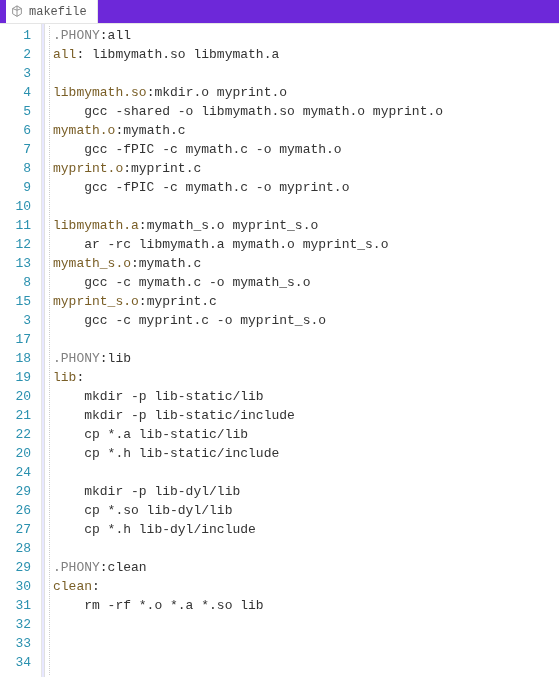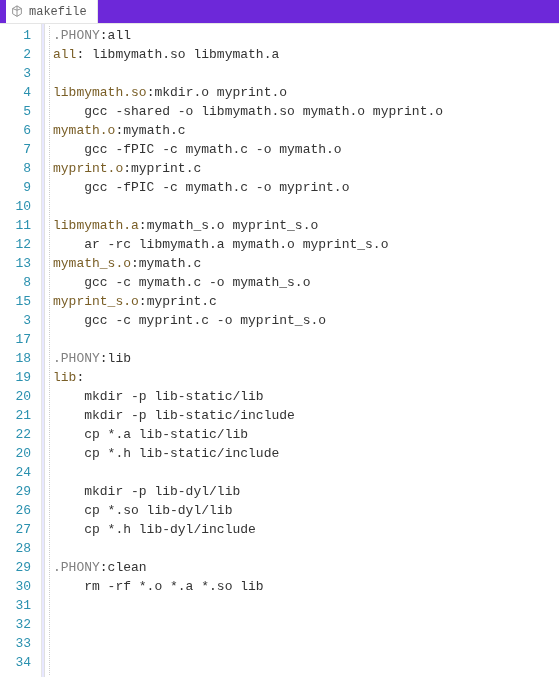--- a/index.html
+++ b/index.html
@@ -166,17 +166,18 @@
       <div class="code-line"><span class="tok-default">    mkdir -p lib-static/lib</span></div>
       <div class="code-line"><span class="tok-default">    mkdir -p lib-static/include</span></div>
       <div class="code-line"><span class="tok-default">    cp *.a lib-static/lib</span></div>
       <div class="code-line"><span class="tok-default">    cp *.h lib-static/include</span></div>
       <div class="code-line">&nbsp;</div>
       <div class="code-line"><span class="tok-default">    mkdir -p lib-dyl/lib</span></div>
       <div class="code-line"><span class="tok-default">    cp *.so lib-dyl/lib</span></div>
       <div class="code-line"><span class="tok-default">    cp *.h lib-dyl/include</span></div>
       <div class="code-line">&nbsp;</div>
       <div class="code-line"><span class="tok-directive">.PHONY</span><span class="tok-default">:clean</span></div>
+      <div class="code-line"><span class="tok-target">clean</span><span class="tok-default">:</span></div>
       <div class="code-line"><span class="tok-default">    rm -rf *.o *.a *.so lib</span></div>
       <div class="code-line">&nbsp;</div>
       <div class="code-line">&nbsp;</div>
     </div>
 </div>
 
 </body></html>

